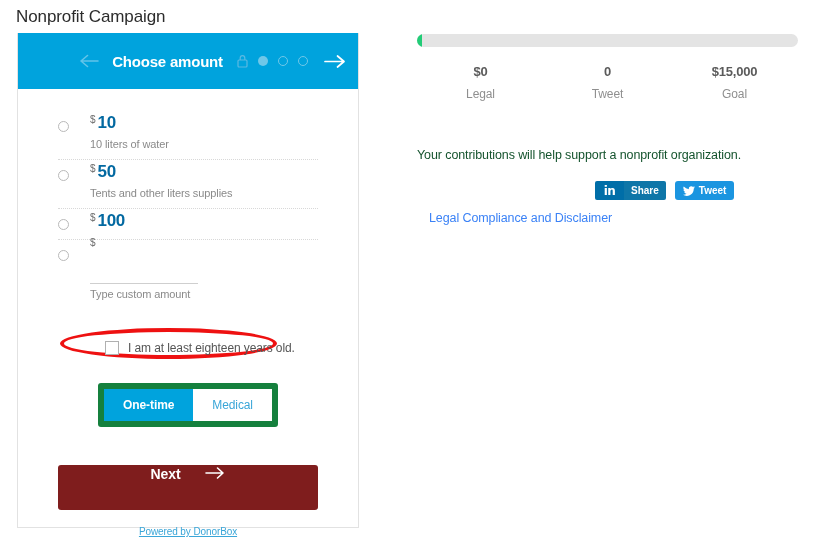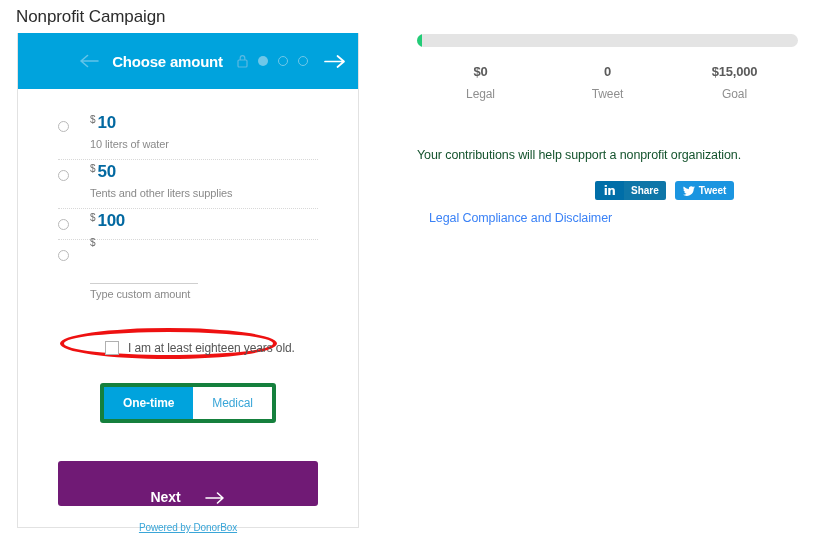--- a/index.html
+++ b/index.html
@@ -208,49 +208,49 @@
   }
 
   
   .freq-wrap {
     display: flex;
     justify-content: center;
     margin-top: 22px;
   }
   .freq {
     display: flex;
-    border: 4px solid #15803d;
+    border: 6px solid #15803d;
     border-radius: 3px;
     overflow: hidden;
   }
   .freq-btn {
     font-size: 12px;
     font-weight: bold;
     padding: 9px 19px;
     cursor: pointer;
     white-space: nowrap;
     letter-spacing: -0.1px;
   }
   .freq-btn.active { background: #00a3dd; color: #ffffff; }
   .freq-btn.inactive { background: #ffffff; color: #3aa6d8; font-weight: normal; }
 
   
   .next-wrap { padding: 0 40px; margin-top: 38px; }
   .next-btn {
     width: 100%;
     height: 45px;
-    background: #701a75;
+    background: #7f1d1d;
     border: none;
     border-radius: 3px;
     color: #ffffff;
     font-family: "Liberation Sans", sans-serif;
     font-size: 14px;
     font-weight: bold;
     display: flex;
-    align-items: flex-end;
+    align-items: flex-start;
     justify-content: center;
     gap: 25px;
     cursor: pointer;
     letter-spacing: -0.1px;
   }
   .powered {
     text-align: center;
     margin-top: 16px;
     font-size: 10px;
   }

